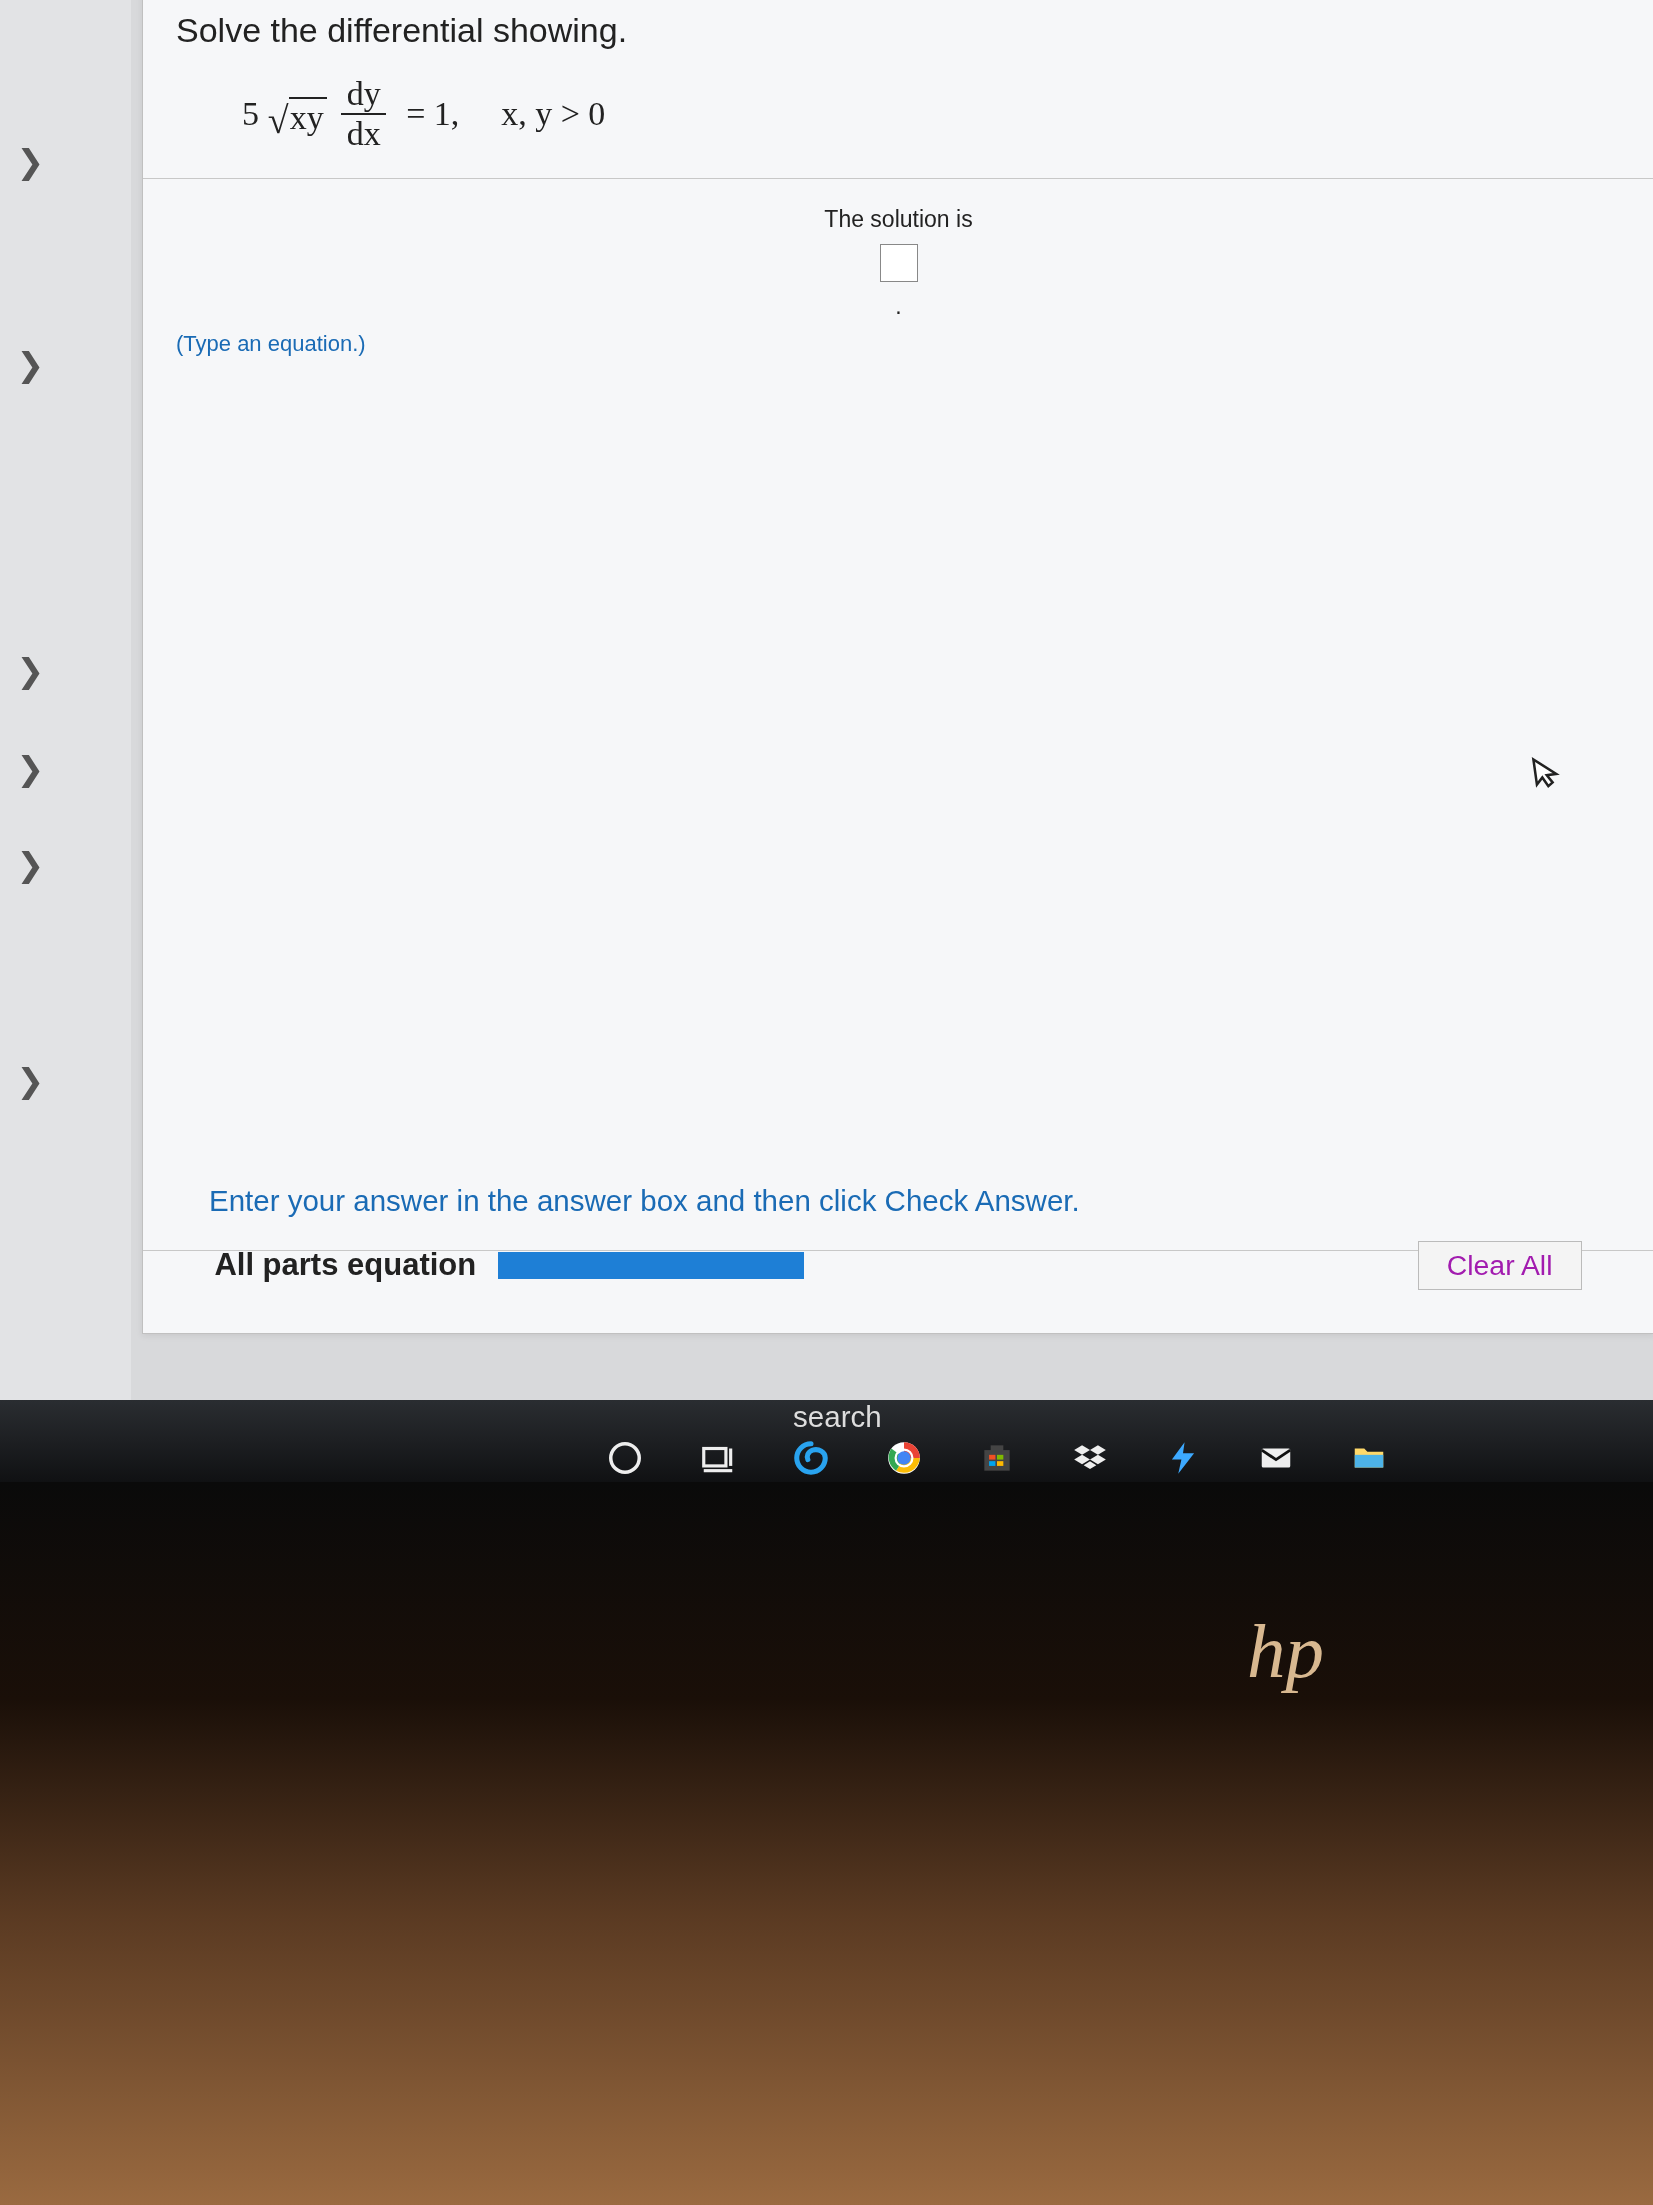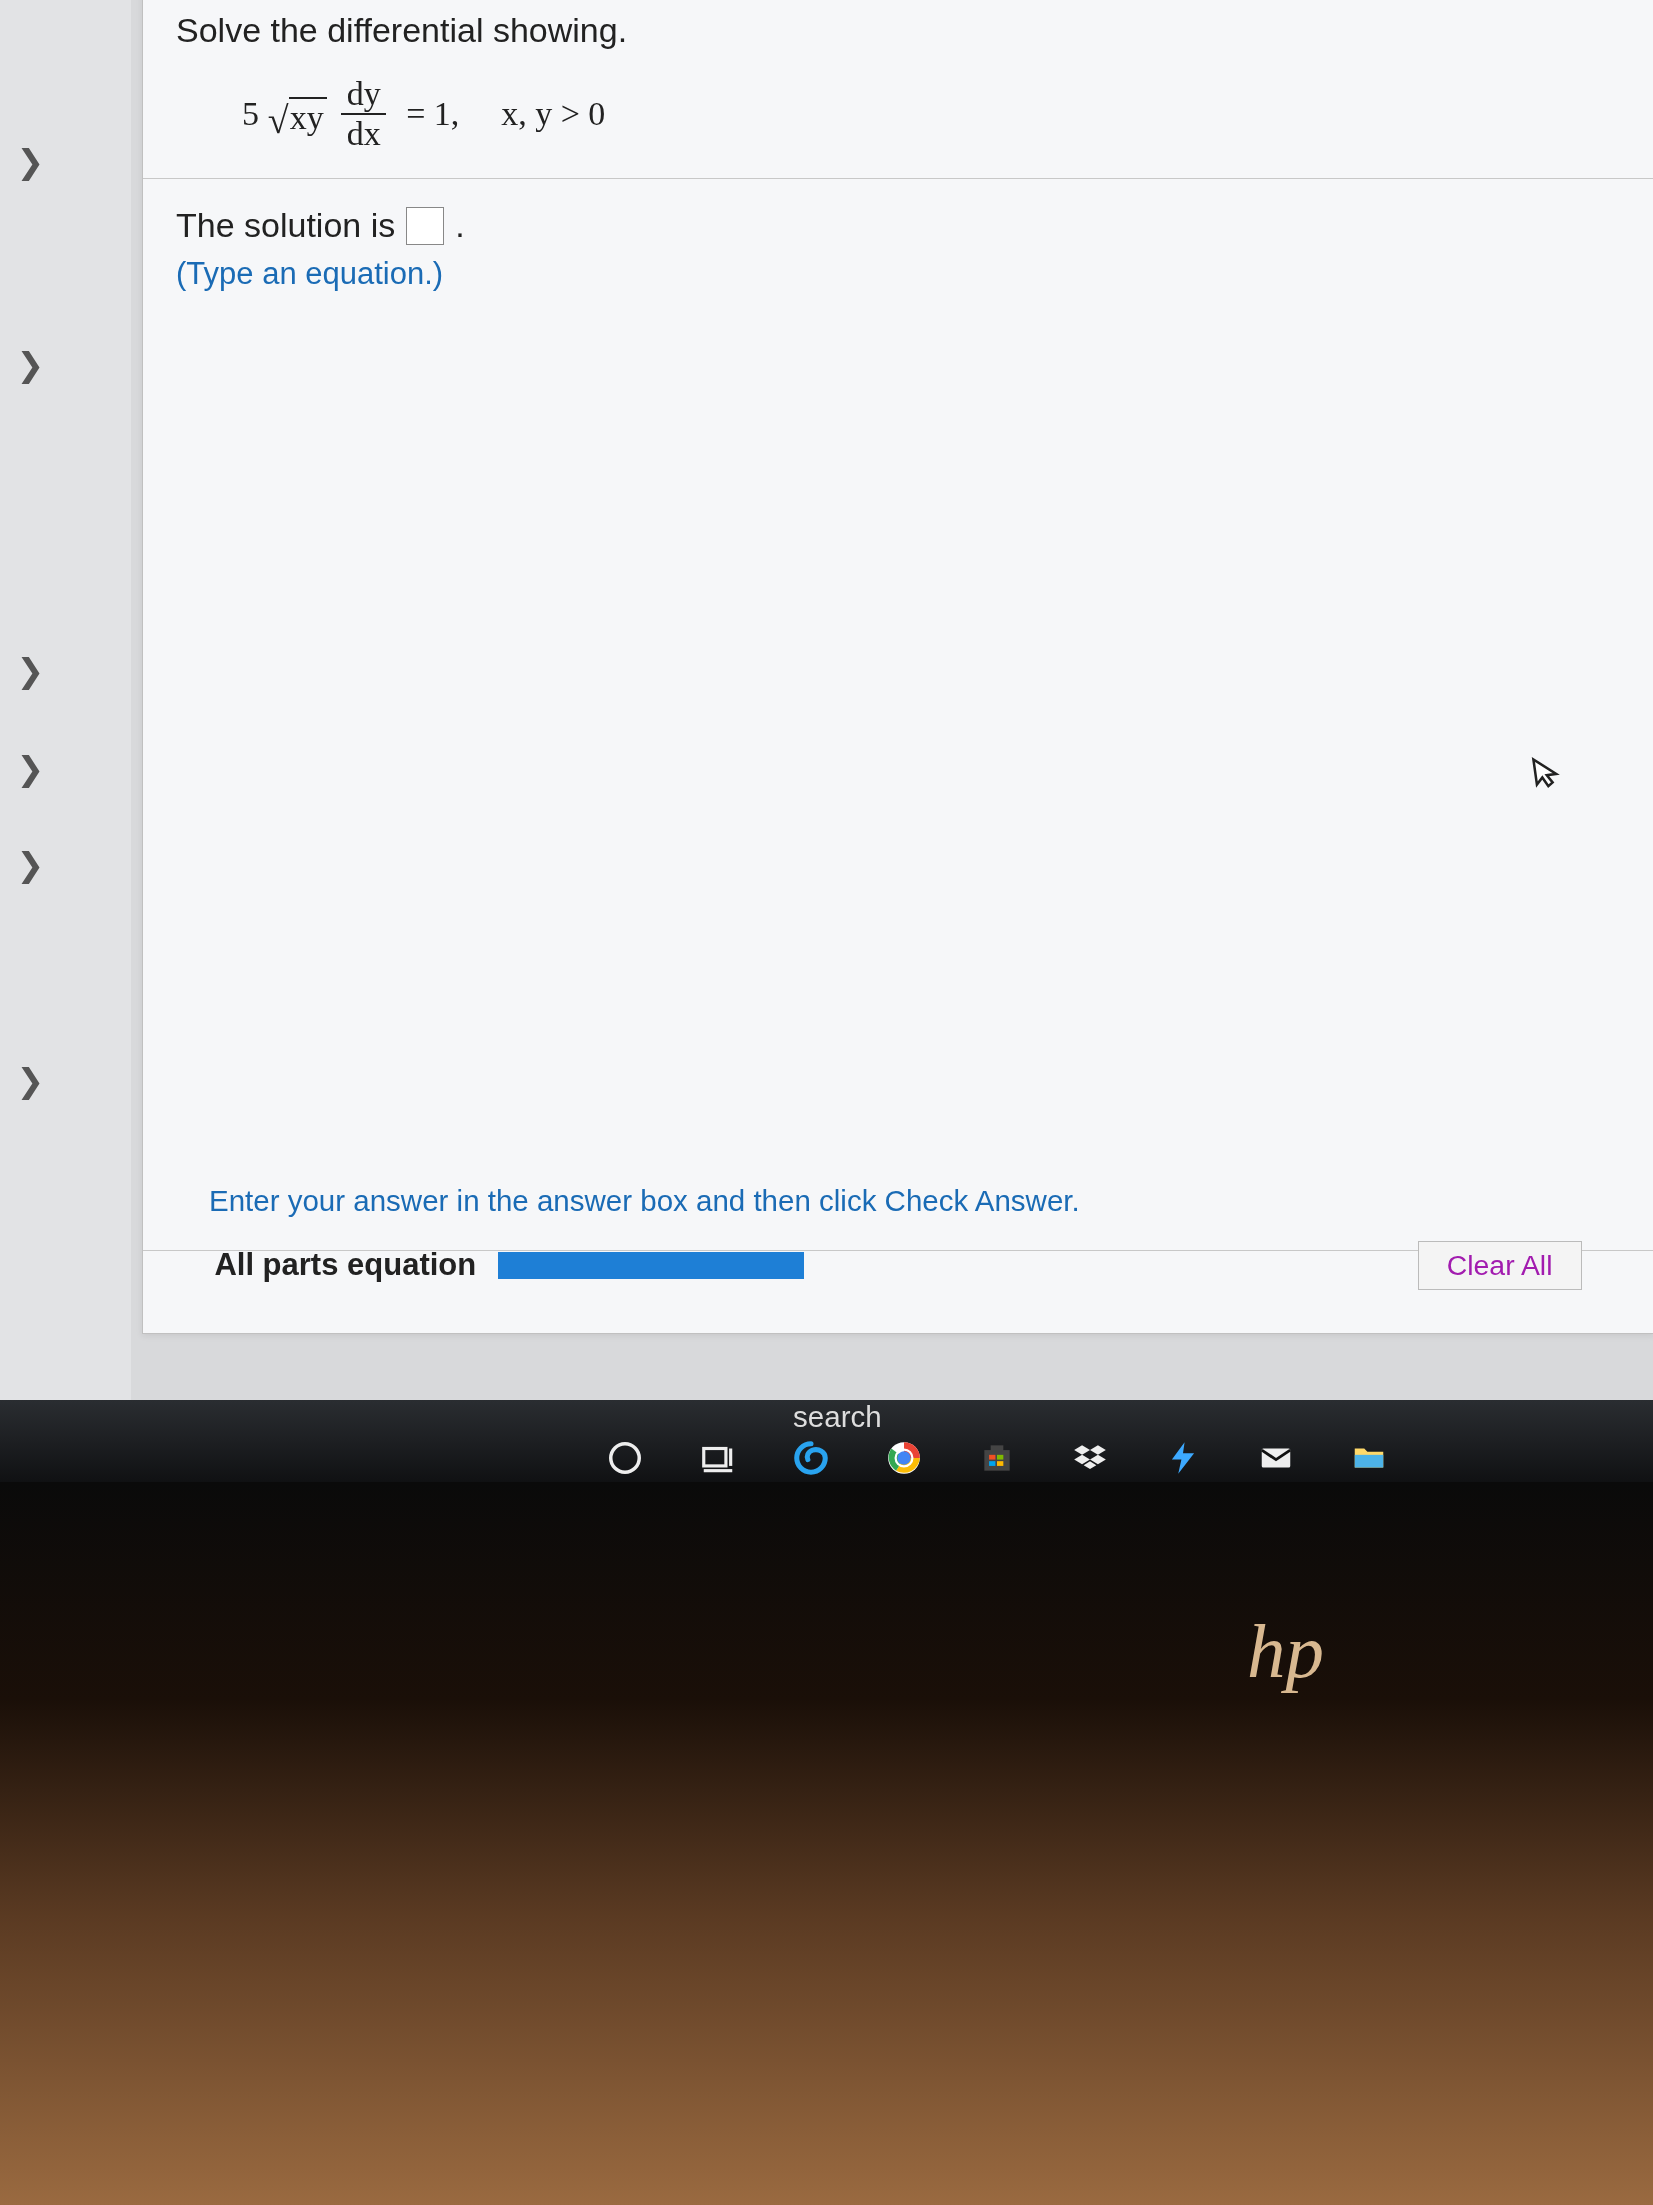--- a/index.html
+++ b/index.html
@@ -82,35 +82,36 @@
   .frac .den { padding: 2.2px 5.5px 0; }
   .eq-rest { margin-left: 5.5px; }
   .condition { margin-left: 33px; }
   .answer-area {
     padding: 27px 33px;
     border-bottom: 1.6px solid #c8c8c8;
     height: 1072px;
     position: relative;
   }
   .solution-line {
-    font-size: 34px;
+    font-size: 23px;
     color: #222;
     display: flex;
     align-items: center;
     gap: 11px;
+    flex-direction: column;
   }
   .answer-box {
     display: inline-block;
     width: 38px; height: 38px;
     border: 1.6px solid #888;
     background: #fff;
     vertical-align: middle;
   }
   .hint {
-    font-size: 31px;
+    font-size: 22px;
     color: #1a6bb5;
     margin-top: 11px;
     cursor: pointer;
   }
   .cursor-icon {
     position: absolute;
     right: 88px;
     top: 574px;
     font-size: 38px;
     color: #333;

